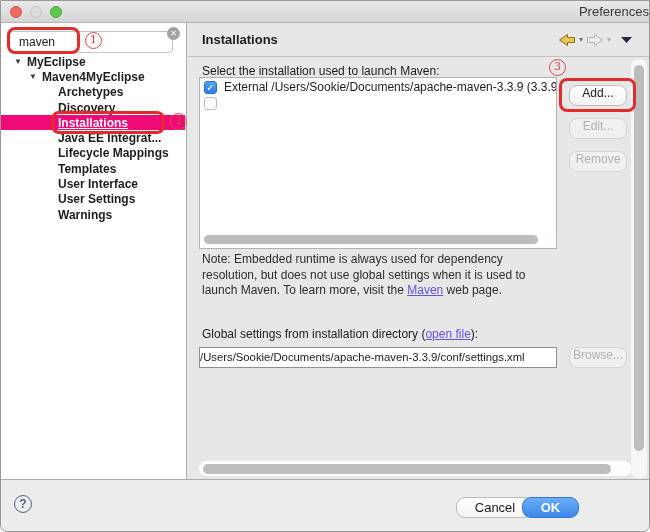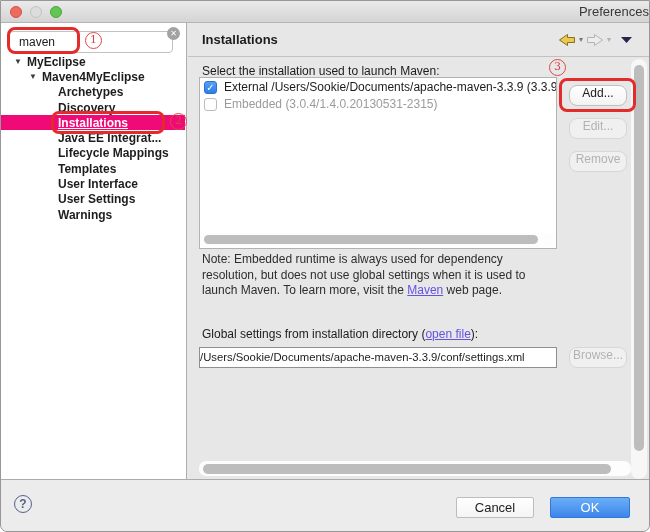--- a/index.html
+++ b/index.html
@@ -98,23 +98,23 @@
   
   .footer {
     position:absolute; left:0; right:0; bottom:0; height:52px;
     background:#ececec; border-top:1px solid #ababab; border-radius:0 0 7px 7px;
   }
   .help {
     position:absolute; left:13px; top:15px; width:18px; height:18px;
     border:1.5px solid #54628b; border-radius:50%; color:#54628b;
     font-size:12px; font-weight:bold; text-align:center; line-height:16px; cursor:pointer;
   }
-  .btn { position:absolute; top:17px; height:21px; border-radius:2px; font-size:13px; text-align:center; line-height:19px; cursor:pointer; }
+  .btn { position:absolute; top:17px; height:21px; border-radius:9px; font-size:13px; text-align:center; line-height:19px; cursor:pointer; }
   .btn.cancel { left:455px; width:78px; background:linear-gradient(#ffffff,#f4f4f4); border:1px solid #bdbdbd; color:#1c1c1c; }
-  .btn.ok { left:549px; width:80px; background:linear-gradient(#6aaef8,#3d86ea); border:1px solid #3577d8; color:#ffffff; }
+  .btn.ok { left:521px; width:57px; background:linear-gradient(#6aaef8,#3d86ea); border:1px solid #3577d8; color:#ffffff;font-weight:bold; }
   
   .anno-rect { position:absolute; border:3px solid #e32b2b; border-radius:8px; pointer-events:none; }
   .callout {
     position:absolute; width:17px; height:17px; border:1.5px solid #e0474b; border-radius:50%;
     color:#d94348; font-family:"DejaVu Serif", serif; font-size:11px; text-align:center; line-height:14.5px;
     pointer-events:none; background:transparent;
   }
 </style>
 </head>
 <body>
@@ -192,21 +192,20 @@
 
     <div class="select-label">Select the installation used to launch Maven:</div>
 
     <div class="listbox">
       <div class="list-row">
         <span class="cb on">✓</span>
         <span class="txt">External /Users/Sookie/Documents/apache-maven-3.3.9 (3.3.9</span>
       </div>
       <div class="list-row dim">
         <span class="cb off"></span>
-        <span class="txt">Embedded (3.0.4/1.4.0.20130531-2315)</span>
       </div>
       <div class="hscroll-in">
         <div class="hthumb" style="width:334px"></div>
       </div>
     </div>
 
     <div class="btncol-btn" style="top:62px">Add...</div>
     <div class="btncol-btn disabled" style="top:95px">Edit...</div>
     <div class="btncol-btn disabled" style="top:128px">Remove</div>
 

